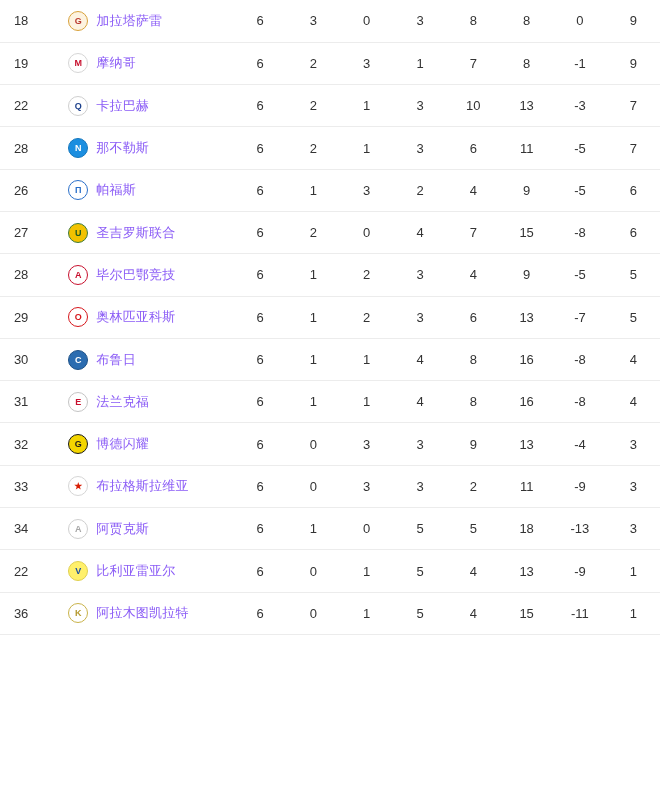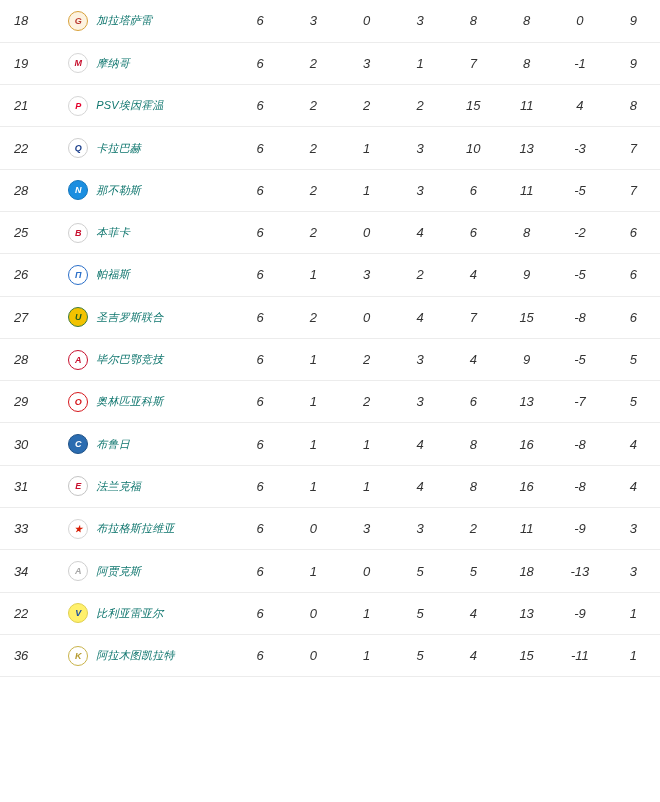--- a/index.html
+++ b/index.html
@@ -14,21 +14,20 @@
     color: #333333;
     overflow: hidden;
   }
   table.standings {
     width: 660px;
     border-collapse: collapse;
     table-layout: fixed;
   }
   table.standings tr {
     height: 42.3px;
-    font-style: italic;
   }
   table.standings td {
     border-bottom: 1px solid #ececec;
     font-size: 13px;
     color: #333333;
     vertical-align: middle;
     padding: 0;
   }
   
   .col-rank   { width: 42px;  text-align: center; color:#333; }
@@ -55,22 +54,22 @@
   .crest .inner {
     position: absolute;
     left: 50%;
     top: 50%;
     transform: translate(-50%,-50%);
     font-size: 9px;
     font-weight: bold;
     line-height: 1;
   }
   .team-name {
-    font-size: 11px;
-    color: #0f766e;
+    font-size: 13px;
+    color: #8b5cf6;
     white-space: nowrap;
     letter-spacing: 0.2px;
   }
 </style>
 </head>
 <body>
 
 <table class="standings">
   <tbody id="standings-body">
       <tr>
@@ -105,39 +104,20 @@
         <td class="col-stat">6</td>
         <td class="col-stat">2</td>
         <td class="col-stat">3</td>
         <td class="col-stat">1</td>
         <td class="col-stat">7</td>
         <td class="col-stat">8</td>
         <td class="col-stat">-1</td>
         <td class="col-stat">9</td>
       </tr>
       <tr>
-        <td class="col-rank">21</td>
-        <td class="col-team">
-          <div class="team-cell">
-            <span class="crest" style="background: rgb(255, 255, 255); border: 1px solid rgb(214, 214, 214);">
-              <span class="inner" style="color: rgb(228, 0, 43);">P</span>
-            </span>
-            <span class="team-name">PSV埃因霍温</span>
-          </div>
-        </td>
-        <td class="col-stat">6</td>
-        <td class="col-stat">2</td>
-        <td class="col-stat">2</td>
-        <td class="col-stat">2</td>
-        <td class="col-stat">15</td>
-        <td class="col-stat">11</td>
-        <td class="col-stat">4</td>
-        <td class="col-stat">8</td>
-      </tr>
-      <tr>
         <td class="col-rank">22</td>
         <td class="col-team">
           <div class="team-cell">
             <span class="crest" style="background: rgb(255, 255, 255); border: 1px solid rgb(207, 207, 207);">
               <span class="inner" style="color: rgb(27, 63, 139);">Q</span>
             </span>
             <span class="team-name">卡拉巴赫</span>
           </div>
         </td>
         <td class="col-stat">6</td>
@@ -162,39 +142,20 @@
         <td class="col-stat">6</td>
         <td class="col-stat">2</td>
         <td class="col-stat">1</td>
         <td class="col-stat">3</td>
         <td class="col-stat">6</td>
         <td class="col-stat">11</td>
         <td class="col-stat">-5</td>
         <td class="col-stat">7</td>
       </tr>
       <tr>
-        <td class="col-rank">25</td>
-        <td class="col-team">
-          <div class="team-cell">
-            <span class="crest" style="background: rgb(255, 255, 255); border: 1px solid rgb(207, 207, 207);">
-              <span class="inner" style="color: rgb(200, 16, 46);">B</span>
-            </span>
-            <span class="team-name">本菲卡</span>
-          </div>
-        </td>
-        <td class="col-stat">6</td>
-        <td class="col-stat">2</td>
-        <td class="col-stat">0</td>
-        <td class="col-stat">4</td>
-        <td class="col-stat">6</td>
-        <td class="col-stat">8</td>
-        <td class="col-stat">-2</td>
-        <td class="col-stat">6</td>
-      </tr>
-      <tr>
         <td class="col-rank">26</td>
         <td class="col-team">
           <div class="team-cell">
             <span class="crest" style="background: rgb(255, 255, 255); border: 1px solid rgb(42, 111, 201);">
               <span class="inner" style="color: rgb(42, 111, 201);">Π</span>
             </span>
             <span class="team-name">帕福斯</span>
           </div>
         </td>
         <td class="col-stat">6</td>
@@ -293,20 +254,39 @@
           </div>
         </td>
         <td class="col-stat">6</td>
         <td class="col-stat">1</td>
         <td class="col-stat">1</td>
         <td class="col-stat">4</td>
         <td class="col-stat">8</td>
         <td class="col-stat">16</td>
         <td class="col-stat">-8</td>
         <td class="col-stat">4</td>
+      </tr>
+      <tr>
+        <td class="col-rank">32</td>
+        <td class="col-team">
+          <div class="team-cell">
+            <span class="crest" style="background: rgb(243, 213, 0); border: 1px solid rgb(27, 27, 27);">
+              <span class="inner" style="color: rgb(27, 27, 27);">G</span>
+            </span>
+            <span class="team-name">博德闪耀</span>
+          </div>
+        </td>
+        <td class="col-stat">6</td>
+        <td class="col-stat">0</td>
+        <td class="col-stat">3</td>
+        <td class="col-stat">3</td>
+        <td class="col-stat">9</td>
+        <td class="col-stat">13</td>
+        <td class="col-stat">-4</td>
+        <td class="col-stat">3</td>
       </tr>
       <tr>
         <td class="col-rank">33</td>
         <td class="col-team">
           <div class="team-cell">
             <span class="crest" style="background: rgb(255, 255, 255); border: 1px solid rgb(214, 214, 214);">
               <span class="inner" style="color: rgb(216, 30, 5);">★</span>
             </span>
             <span class="team-name">布拉格斯拉维亚</span>
           </div>

